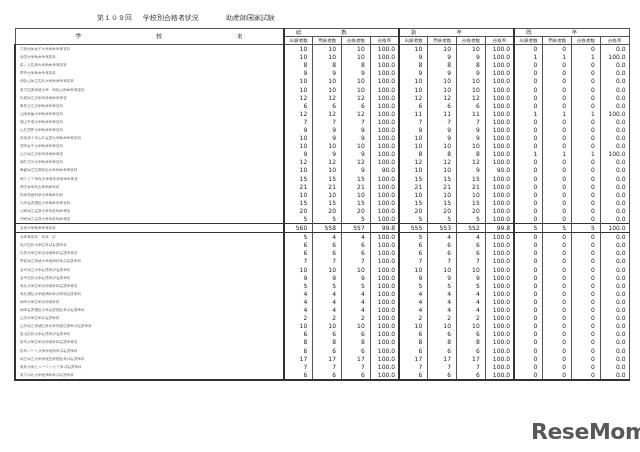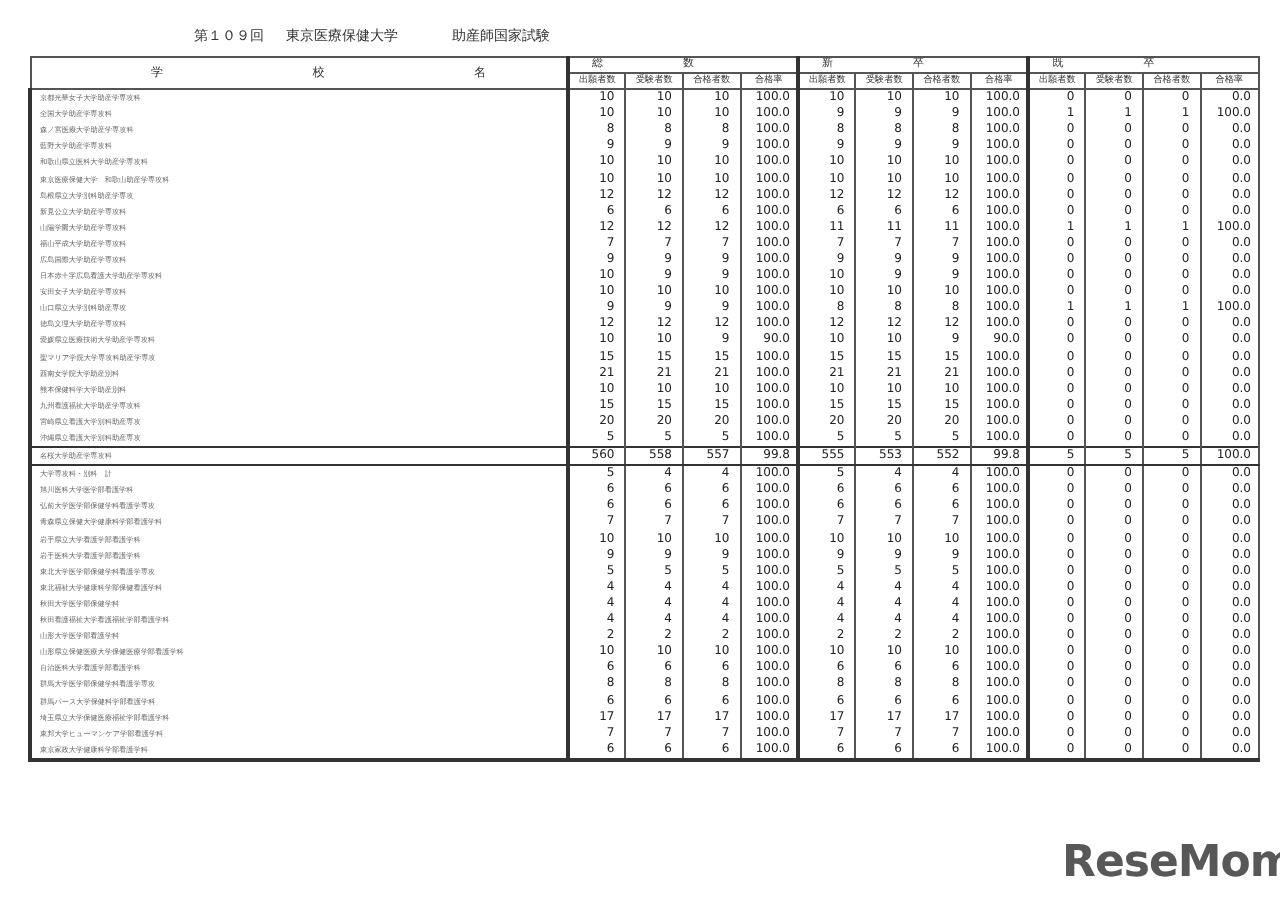--- a/index.html
+++ b/index.html
@@ -24,21 +24,21 @@
   tr.row td.r { text-align:right; padding-right:3px; }
   tr.total td { border-top:1px solid #333; border-bottom:1px solid #333; }
   tr.last td { border-bottom:2px solid #333; }
   .watermark { position:absolute; left:531px; top:419px; font-family:"DejaVu Sans", sans-serif; font-weight:bold; font-size:22px; color:#3b3b3b; letter-spacing:-0.5px; opacity:0.85; }
 </style>
 </head>
 <body>
 
 <div class="title-bar">
   <span class="t-num">第１０９回</span>
-  <span class="t-exam">東京医療保健大学</span>
+  <span class="t-exam">学校別合格者状況</span>
   <span class="t-sub">助産師国家試験</span>
 </div>
 
 <table class="grid">
   <colgroup>
     <col class="c-name">
     <col class="c-num">
       <col class="c-num">
       <col class="c-num">
       <col class="c-num">

